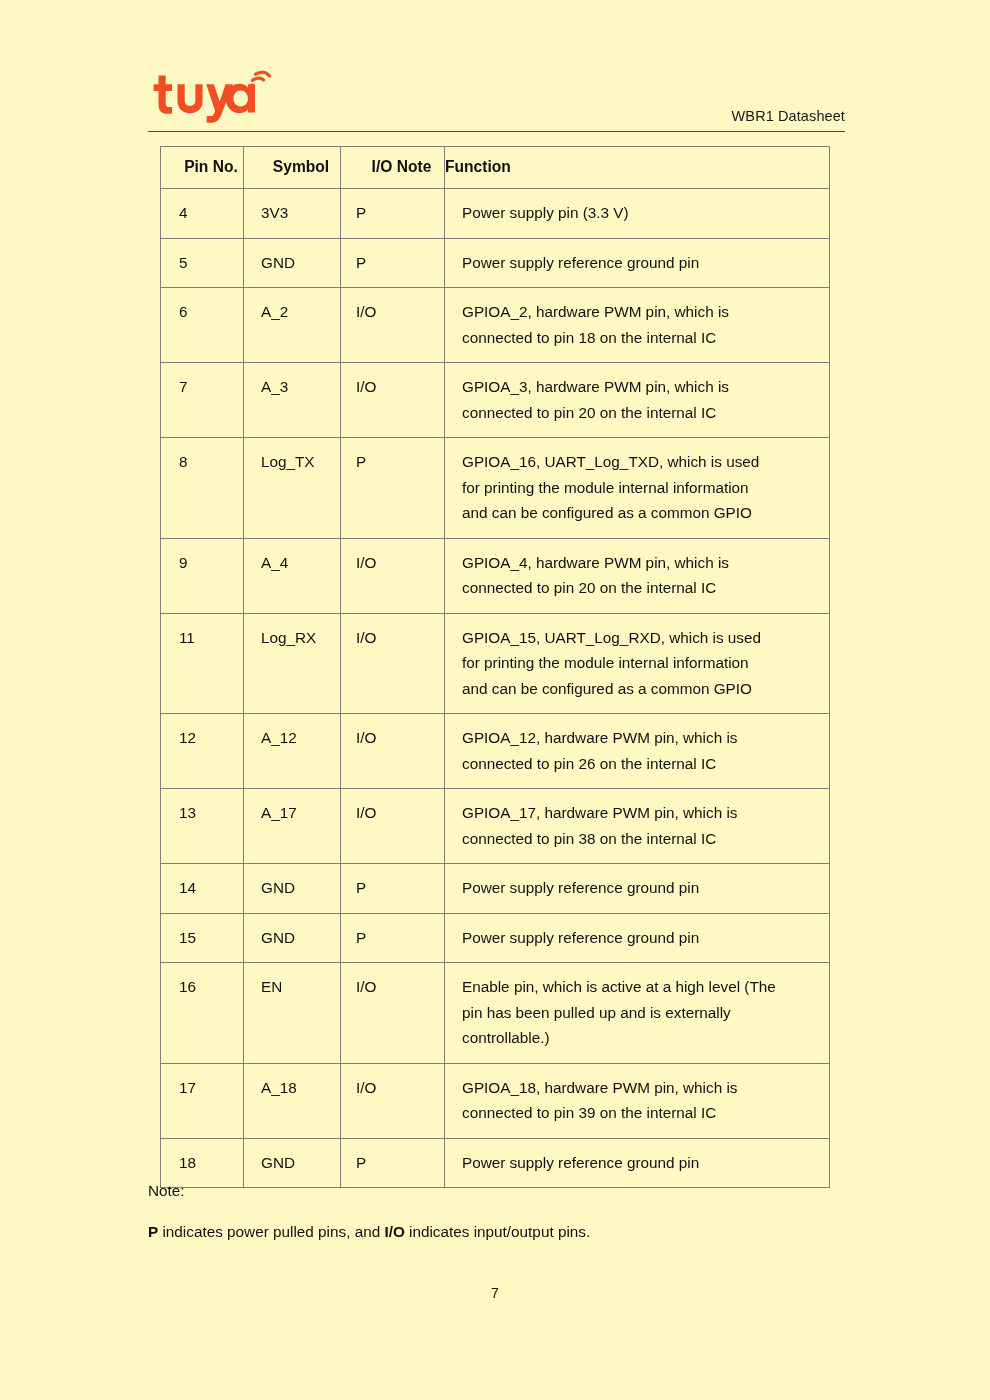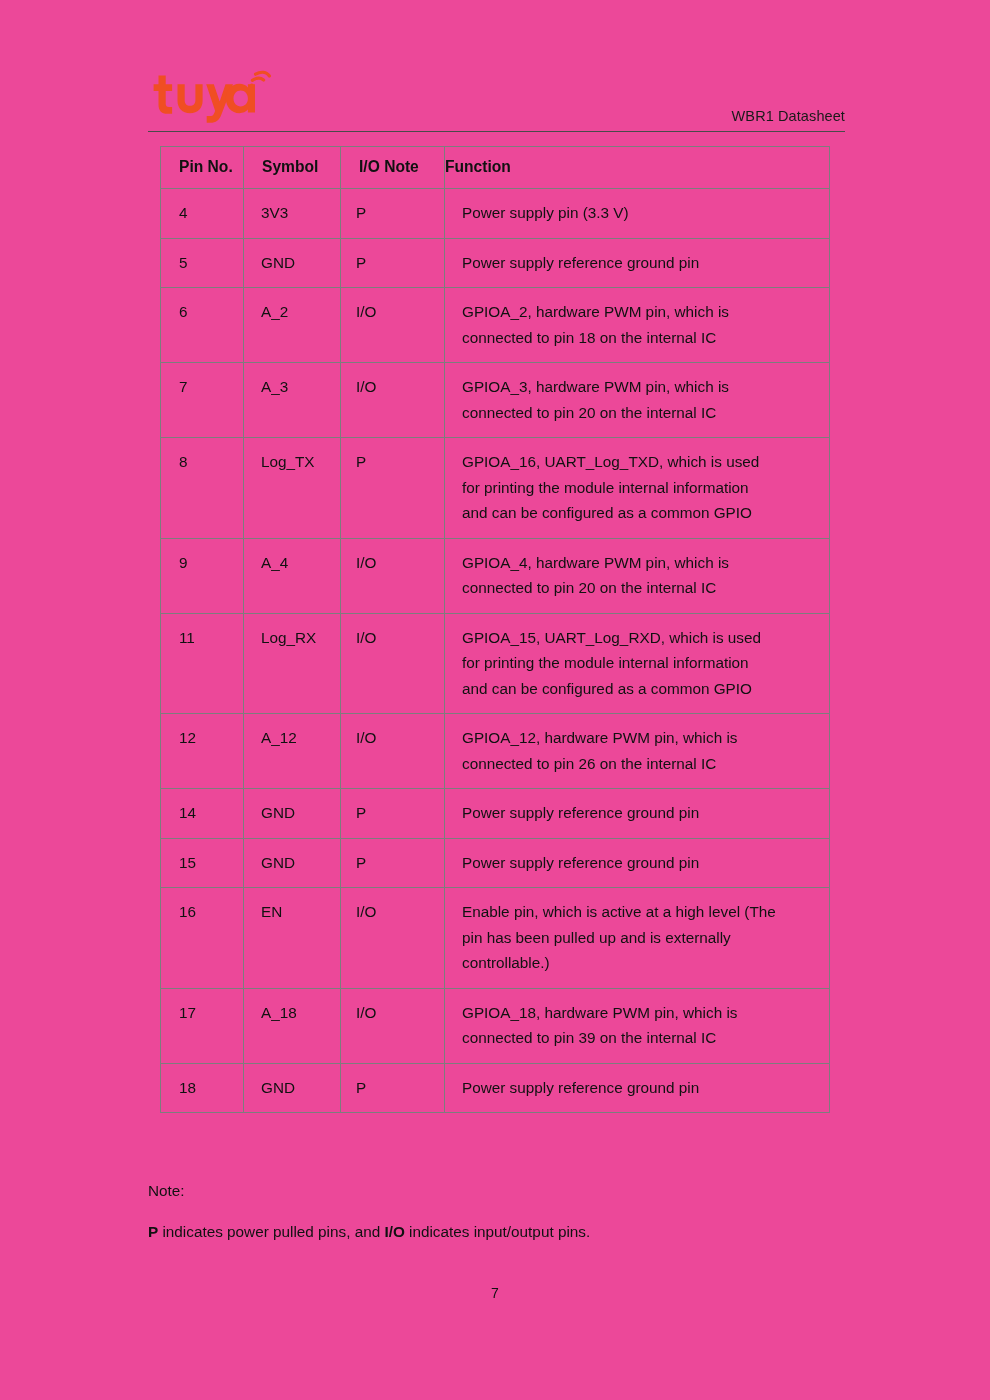--- a/index.html
+++ b/index.html
@@ -12,21 +12,21 @@
     height: 1400px;
     position: relative;
     font-family: "Liberation Sans", sans-serif;
     color: #000000;
     -webkit-font-smoothing: antialiased;
   }
 
   .page {
     position: absolute;
     inset: 0;
-    background: #ec4899;
+    background: #fef9c3;
   }
 
   
   .header {
     position: absolute;
     left: 148px;
     top: 66px;
     width: 697px;
     height: 70px;
   }
@@ -74,21 +74,21 @@
   .pin-table th,
   .pin-table td {
     border: 1px solid #7d7d7d;
     vertical-align: top;
     font-size: 15.3px;
     line-height: 25.5px;
     color: #111111;
   }
   .pin-table thead th {
     font-weight: bold;
-    text-align: left;
+    text-align: center;
     padding: 9px 0 10px 18px;
     font-size: 15.6px;
     line-height: 22px;
   }
   .pin-table thead th.fn {
     text-align: left;
     padding-left: 0;
   }
   .pin-table tbody td {
     padding: 11px 10px 12px 18px;
@@ -250,20 +250,29 @@
         <tr>
           <td class="num">12</td>
           <td class="sym">A_12</td>
           <td class="io">I/O</td>
           <td class="fn">
             <span class="fn-line">GPIOA_12, hardware PWM pin, which is</span>
             <span class="fn-line">connected to pin 26 on the internal IC</span>
           </td>
         </tr>
         <tr>
+          <td class="num">13</td>
+          <td class="sym">A_17</td>
+          <td class="io">I/O</td>
+          <td class="fn">
+            <span class="fn-line">GPIOA_17, hardware PWM pin, which is</span>
+            <span class="fn-line">connected to pin 38 on the internal IC</span>
+          </td>
+        </tr>
+        <tr>
           <td class="num">14</td>
           <td class="sym">GND</td>
           <td class="io">P</td>
           <td class="fn">
             <span class="fn-line">Power supply reference ground pin</span>
           </td>
         </tr>
         <tr>
           <td class="num">15</td>
           <td class="sym">GND</td>

